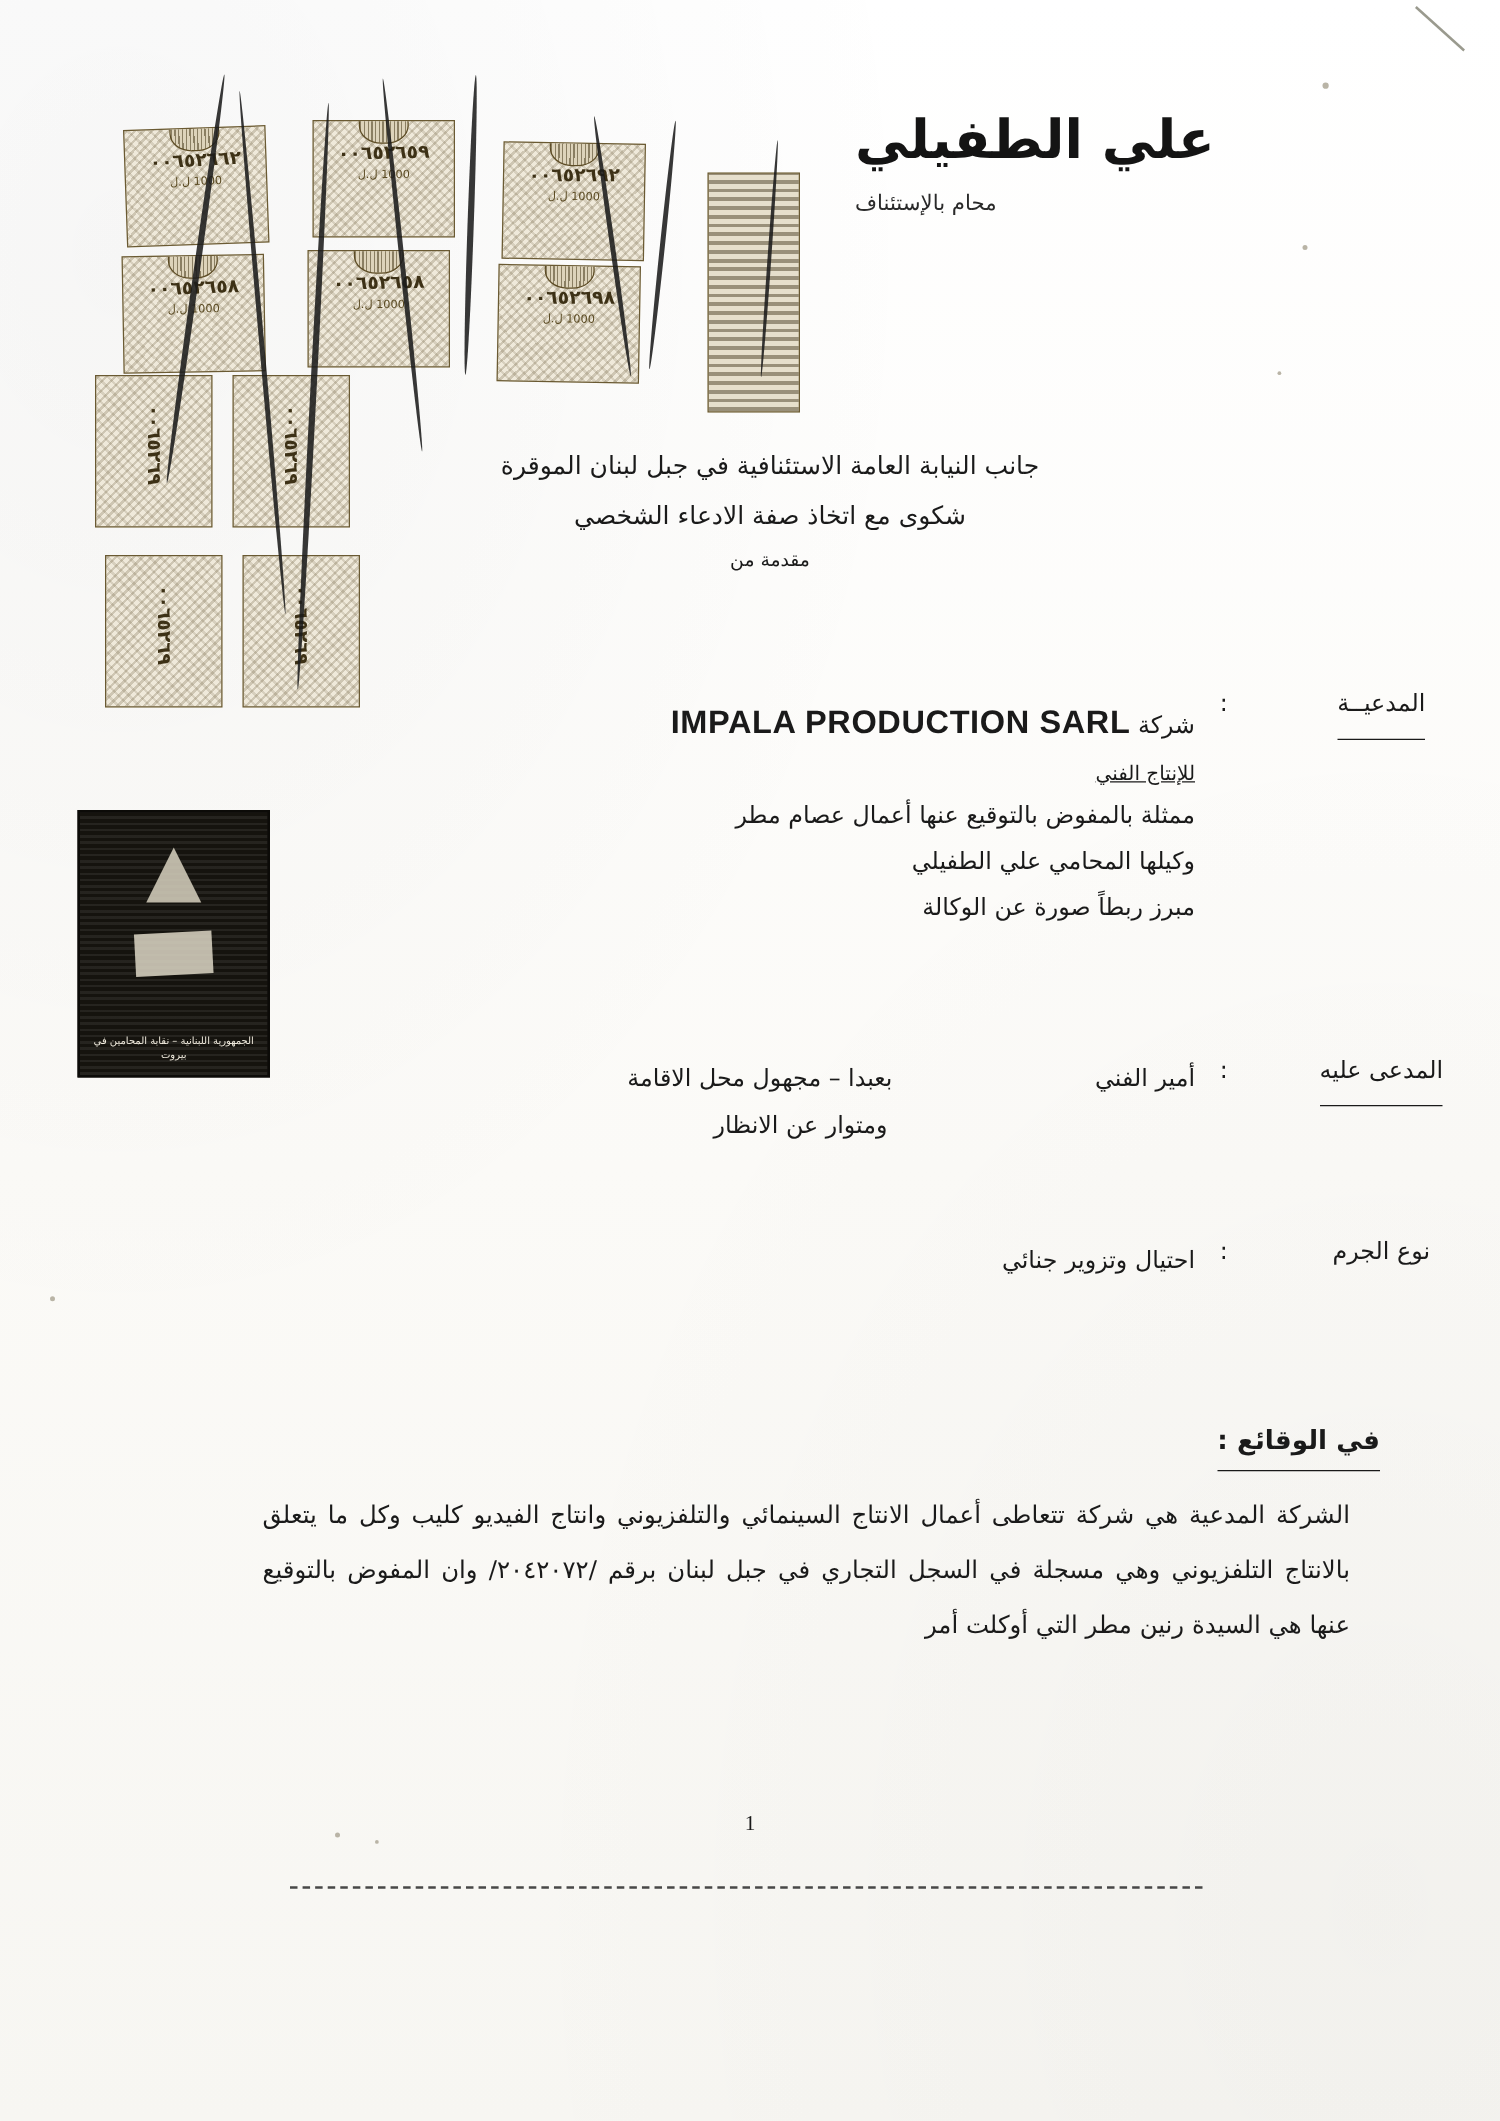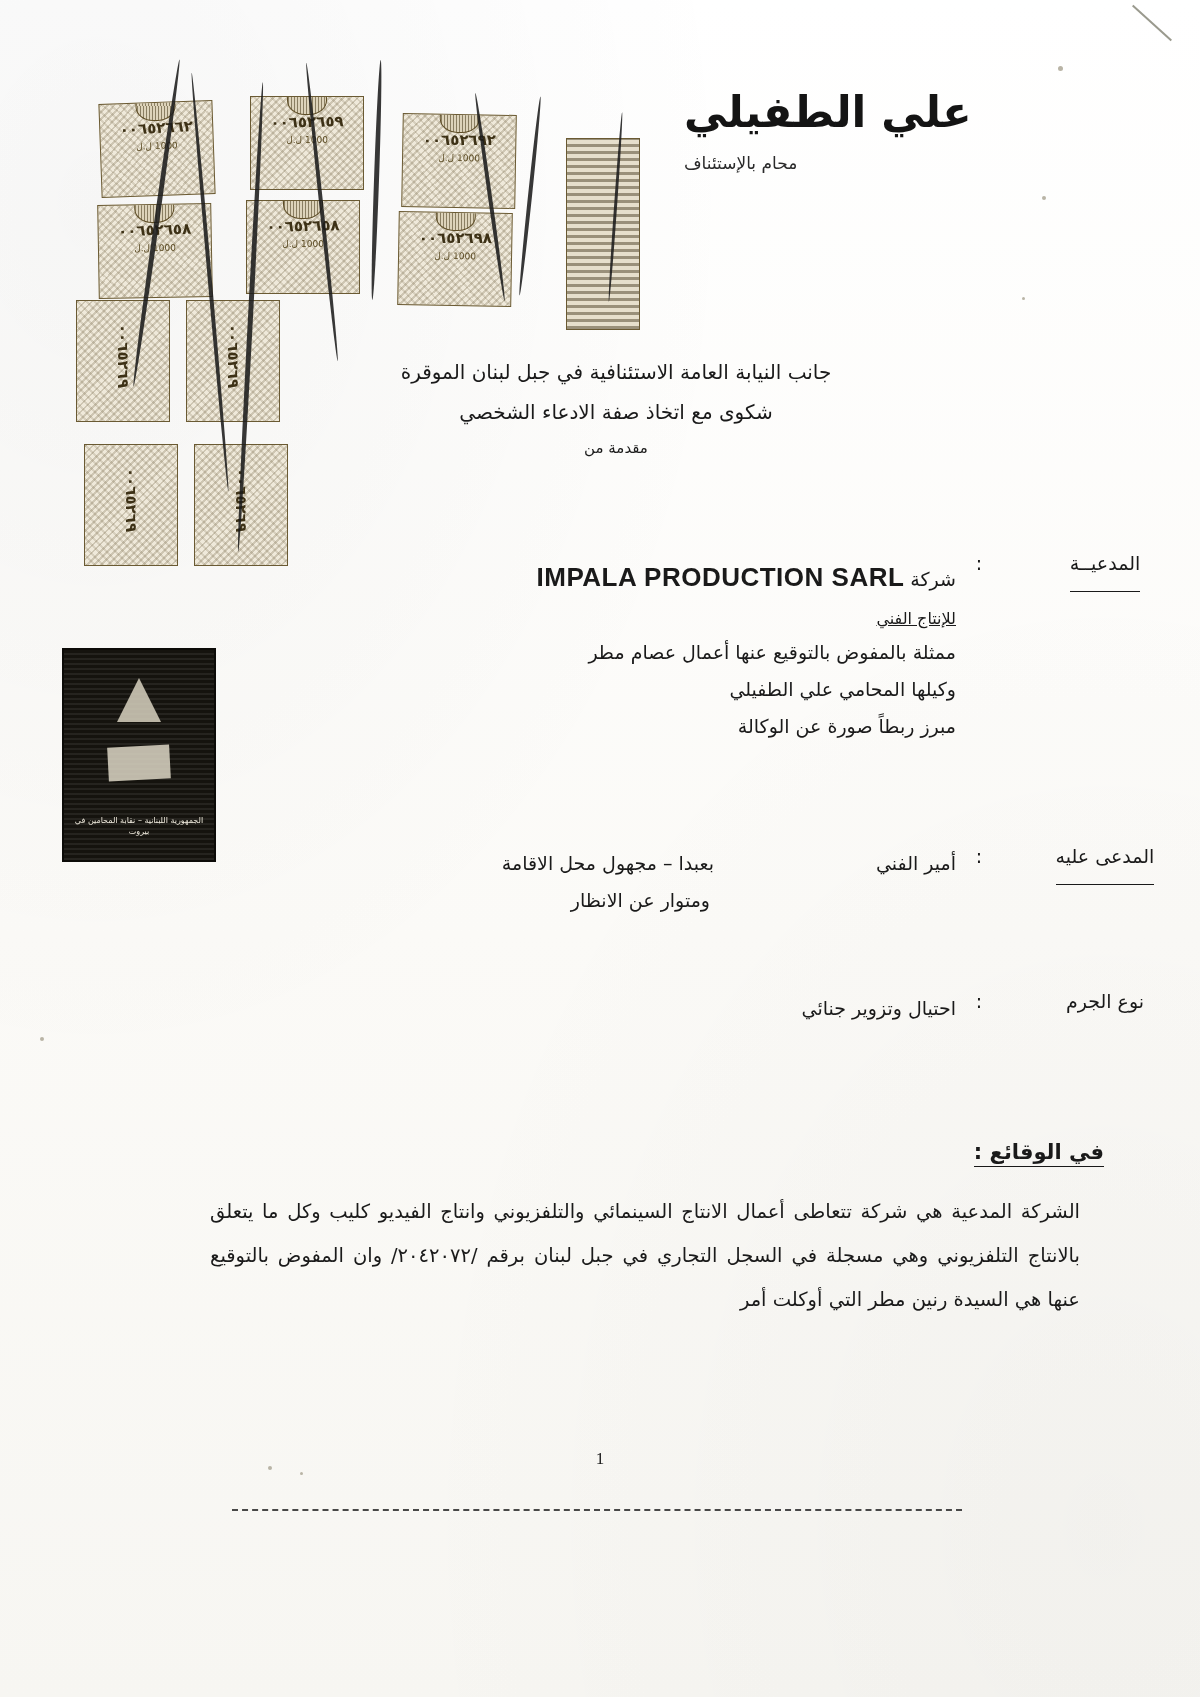--- a/index.html
+++ b/index.html
@@ -145,21 +145,21 @@
   }
   .seal .seal-text {
     position: absolute;
     bottom: 10px;
     left: 0;
     right: 0;
     font-size: 8px;
     line-height: 1.35;
     color: #efead d;
     color: #efeadd;
-    padding: 12px 6px;
+    padding: 0 6px;
   }
 
   
   .heading {
     position: absolute;
     top: 352px;
     left: 0;
     right: 0;
     text-align: center;
     margin-left: 32px;
@@ -213,21 +213,21 @@
   }
 
   
   .facts-title {
     position: absolute;
     top: 1140px;
     right: 96px;
     font-size: 21px;
     font-weight: 700;
     border-bottom: 1.6px solid #191919;
-    padding-bottom: 2px;
+    padding-bottom: 12px;
   }
   .facts-body {
     position: absolute;
     top: 1190px;
     right: 120px;
     left: 210px;
     font-size: 19.5px;
     line-height: 2.25;
     text-align: justify;
   }

